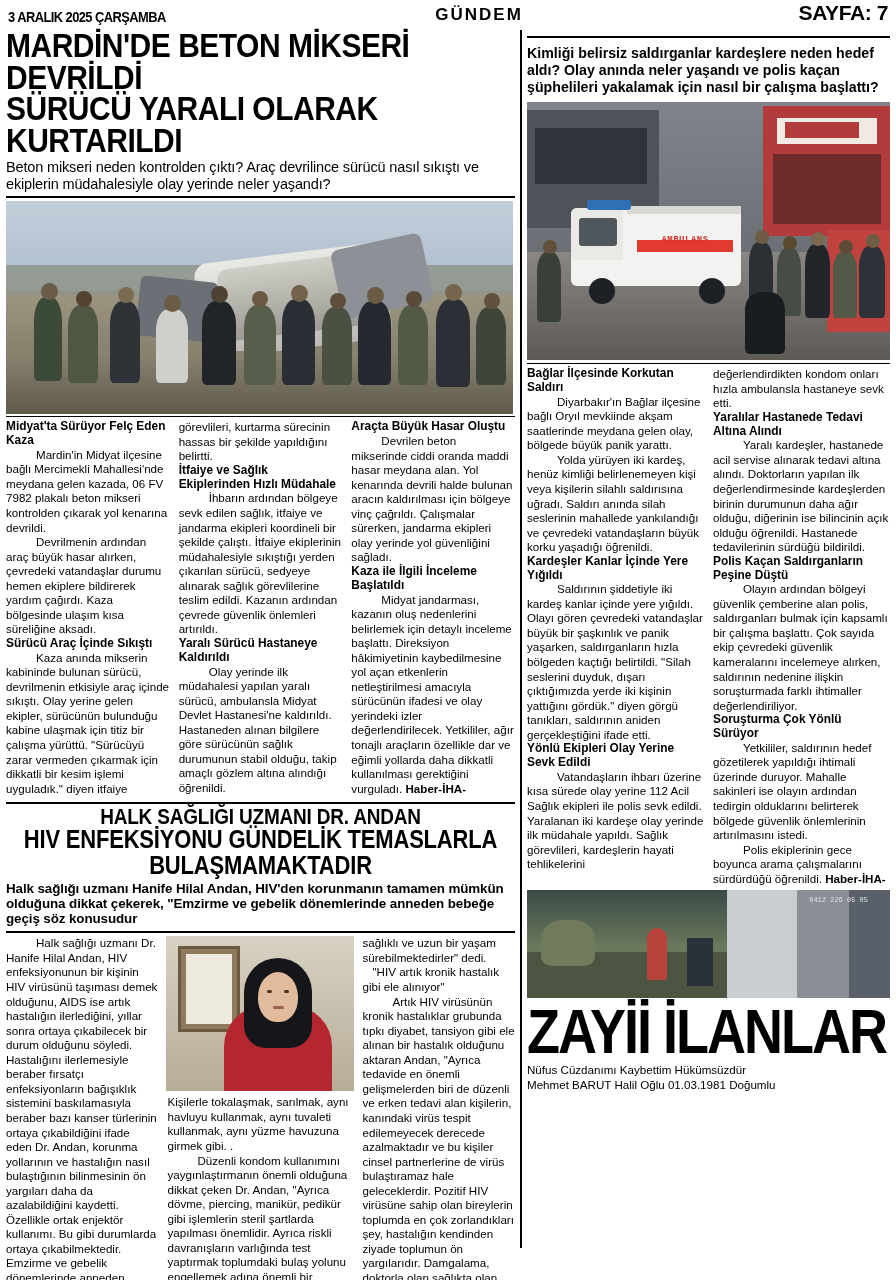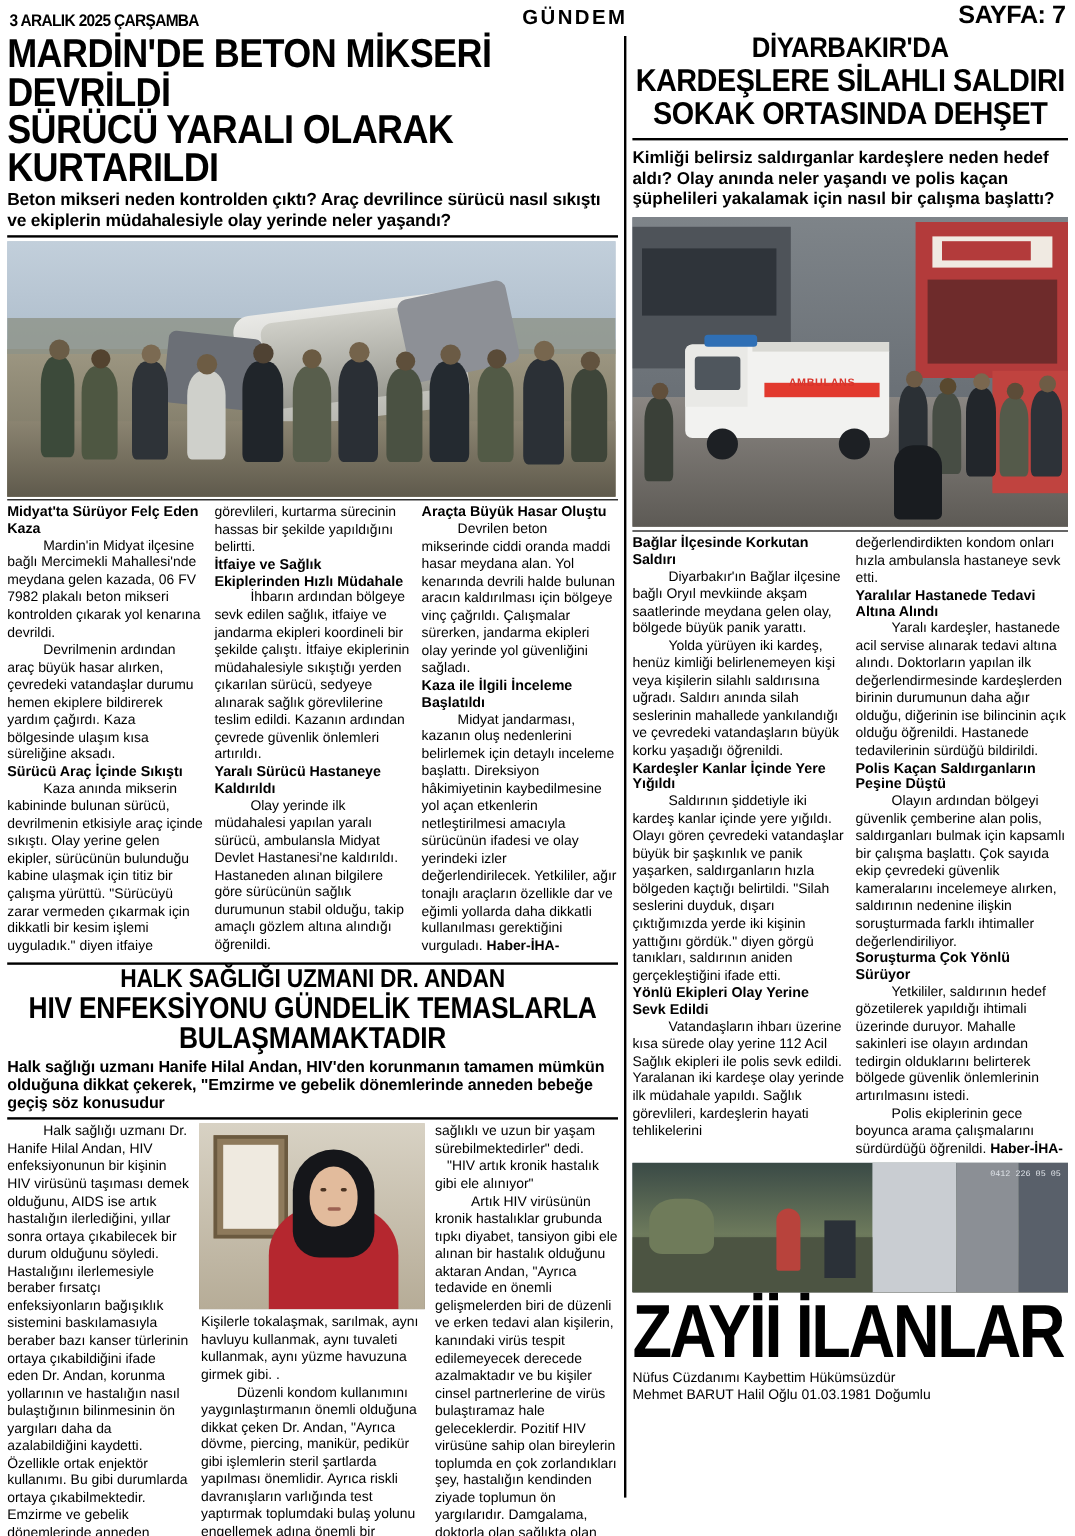--- a/index.html
+++ b/index.html
@@ -76,21 +76,21 @@
     font-weight: bold;
     line-height: 0.96;
     letter-spacing: -0.5px;
     transform: scaleY(1.12);
     transform-origin: top left;
   }
   .hl-l1 { font-size: 30px; }
   .hl-l2 { font-size: 30px; margin-top: 5px; }
 
   .deck {
-    font-size: 14.5px; font-weight: bold; line-height: 1.14;
+    font-size: 14.5px; font-weight: normal; line-height: 1.14;
     margin-top: 9px; letter-spacing: -0.15px;
   }
   .rule-th { border-top: 2.5px solid #000; margin: 4px 0 3px 0; }
   .rule-thin { border-top: 1px solid #000; margin: 3px 0; }
 
   
   .photo { position: relative; overflow: hidden; background: #8a8a8a; }
 
   
   .cols3 {
@@ -274,29 +274,24 @@
             <p class="n" style="text-indent:10px;">"HIV artık kronik hastalık gibi ele alınıyor"</p>
             <p class="b"><span>Artık HIV virüsünün kronik hastalıklar grubunda tıpkı diyabet, tansiyon gibi ele alınan bir hastalık olduğunu aktaran Andan, "Ayrıca tedavide en önemli gelişmelerden biri de düzenli ve erken tedavi alan kişilerin, kanındaki virüs tespit edilemeyecek derecede azalmaktadır ve bu kişiler cinsel partnerlerine de virüs bulaştıramaz hale geleceklerdir. Pozitif HIV virüsüne sahip olan bireylerin toplumda en çok zorlandıkları şey, hastalığın kendinden ziyade toplumun ön yargılarıdır. Damgalama, doktorla olan sağlıkta olan iletişimi engelleyebilmekte, test yaptırmanın önüne geçebilmekte. Herkes saygıyı ve desteklenmeyi hak etmektedir" şeklinde konuştu.</span> </p>
           </div>
         </div>
       </div>
     </div>
 
     <div class="col-right">
 
       <div>
-        <div class="hl-r">
-          <div class="r1">DİYARBAKIR'DA</div>
-          <div class="r2">KARDEŞLERE SİLAHLI SALDIRI</div>
-          <div class="r3">SOKAK ORTASINDA DEHŞET</div>
-        </div>
         <div class="rule-th" style="margin-top:6px;"></div>
         <div class="deck-r">Kimliği belirsiz saldırganlar kardeşlere neden hedef aldı? Olay anında neler yaşandı ve polis kaçan şüphelileri yakalamak için nasıl bir çalışma başlattı?</div>
 
-        <div class="photo ph-street" style="height:258px; width:363px; margin-top:6px; position:relative;">
+        <div class="photo ph-street" style="height:258px; width:363px; margin-top:6px; position:relative;font-family:Liberation Mono, monospace;">
           <div class="shape" style="left:0;top:0;width:100%;height:58%;background:linear-gradient(#7e8489,#6a7076);"></div>
           <div class="shape" style="left:0;top:58%;width:100%;height:42%;background:linear-gradient(#8a8682,#5d5a55);"></div>
 
           <div class="shape" style="left:0;top:8px;width:132px;height:118px;background:#4e5359;"></div>
           <div class="shape" style="left:8px;top:26px;width:112px;height:56px;background:#2f343a;"></div>
           <div class="shape" style="left:236px;top:4px;width:127px;height:130px;background:#b33b3b;"></div>
           <div class="shape" style="left:250px;top:16px;width:100px;height:26px;background:#f0eae2;"></div>
           <div class="shape" style="left:258px;top:20px;width:74px;height:16px;background:#b33b3b;"></div>
           <div class="shape" style="left:246px;top:52px;width:108px;height:70px;background:#6e2b2b;"></div>
           <div class="shape" style="left:300px;top:128px;width:63px;height:102px;background:#c0433f;"></div>
@@ -352,21 +347,21 @@
 
         <div class="photo ph-night" style="height:108px; width:363px; margin-top:4px; position:relative;">
           <div class="shape" style="left:0;top:0;width:100%;height:100%;background:linear-gradient(#3a4a46,#6d7a5c 55%,#2f342c);"></div>
           <div class="shape" style="left:200px;top:0;width:70px;height:108px;background:#c9cdd2;"></div>
           <div class="shape" style="left:270px;top:0;width:52px;height:108px;background:#8b8f95;"></div>
           <div class="shape" style="left:322px;top:0;width:41px;height:108px;background:#59606a;"></div>
           <div class="shape" style="left:0;top:62px;width:200px;height:46px;background:#4c5442;"></div>
           <div class="shape" style="left:14px;top:30px;width:54px;height:46px;background:#6f7b5a;border-radius:40% 40% 20% 20%;"></div>
           <div class="shape" style="left:120px;top:38px;width:20px;height:52px;background:#b8433c;border-radius:10px 10px 2px 2px;"></div>
           <div class="shape" style="left:160px;top:48px;width:26px;height:48px;background:#2b3138;"></div>
-          <div style="position:absolute;right:6px;top:6px;font-size:7px;color:#dfe3e8;font-family:'Liberation Mono',monospace;">0412 226 05 05</div>
+          <div style="position:absolute;right:22px;top:6px;font-size:7px;color:#dfe3e8;font-family:'Liberation Mono',monospace;">0412 226 05 05</div>
         </div>
       </div>
 
       <div style="margin-top:2px;">
         <div class="zayii-title">ZAYİİ İLANLAR</div>
         <div class="zayii-body">
           <div>Nüfus Cüzdanımı Kaybettim Hükümsüzdür</div>
           <div>Mehmet BARUT  Halil Oğlu  01.03.1981 Doğumlu</div>
         </div>
       </div>

